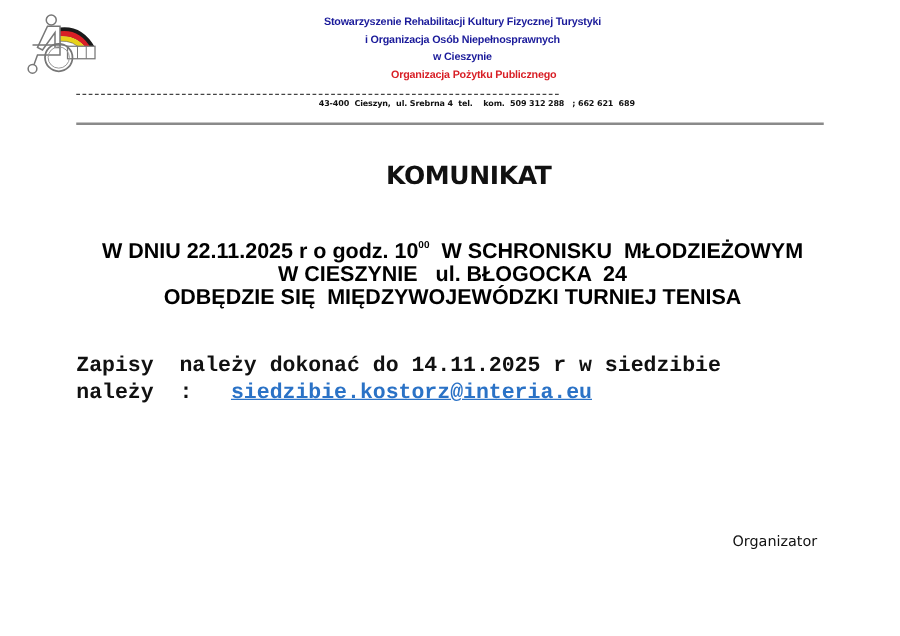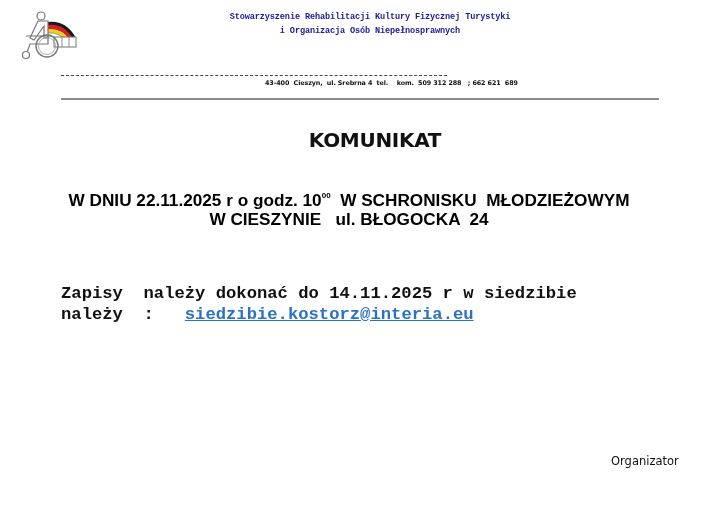--- a/index.html
+++ b/index.html
@@ -21,21 +21,21 @@
       top: 10px;
       width: 64px;
       height: 50px;
     }
     .org-header {
       position: absolute;
       left: 220px;
       top: 10px;
       width: 300px;
       text-align: center;
-      font-family: Liberation Mono, monospace;
+      font-family: Liberation Sans, sans-serif;
       font-size: 8.6px;
       font-weight: bold;
       line-height: 14px;
       color: #1a1a9a;
       letter-spacing: -0.15px;
     }
     .org-header .red {
       color: #d81f26;
       padding-left: 18px;
     }
@@ -50,21 +50,20 @@
     .address {
       position: absolute;
       left: 255px;
       top: 79px;
       font-family: "DejaVu Sans", sans-serif;
       font-size: 6.4px;
       font-weight: bold;
       color: #111;
       white-space: pre;
       letter-spacing: -0.1px;
-      margin-left: 10px;
     }
     .solid-line {
       position: absolute;
       left: 61px;
       top: 98px;
       width: 598px;
       height: 2px;
       background: #8a8a8a;
     }
     .title {
@@ -74,21 +73,21 @@
       width: 750px;
       text-align: center;
       font-family: "DejaVu Sans", sans-serif;
       font-size: 20px;
       font-weight: bold;
       letter-spacing: -0.3px;
       color: #111;
     }
     .announcement {
       position: absolute;
-      left: 44px;
+      left: 57px;
       top: 191px;
       width: 610px;
       text-align: center;
       font-family: "Liberation Sans", sans-serif;
       font-size: 17.2px;
       font-weight: bold;
       line-height: 18.5px;
       color: #000;
     }
     .announcement sup {
@@ -109,26 +108,25 @@
     }
     .registration .link {
       color: #2a72c6;
       text-decoration: underline;
     }
     .registration .indent {
       padding-left: 18px;
     }
     .signature {
       position: absolute;
-      left: 611px;
+      left: 586px;
       top: 426px;
       font-family: "DejaVu Sans", sans-serif;
       font-size: 11.5px;
       color: #111;
-      margin-top: 28px;
     }
   </style>
 </head>
 <body>
 
 <div class="logo">
   <svg width="64" height="50" viewBox="0 0 64 50">
 
     <path d="M30 12 Q48 10 58 28 L52 30 Q44 18 30 19 Z" fill="#1a1a1a"></path>
     <path d="M30 15 Q46 13 55 29 L52 30 Q44 18 30 19 Z" fill="#d81f26"></path>
@@ -148,31 +146,34 @@
     <circle cx="29" cy="36" r="11" fill="none" stroke="#777" stroke-width="1.4"></circle>
     <circle cx="29" cy="36" r="8.5" fill="none" stroke="#999" stroke-width="0.8"></circle>
 
     <circle cx="8" cy="45" r="3.5" fill="#fff" stroke="#777" stroke-width="1.2"></circle>
   </svg>
 </div>
 
 <div class="org-header">
   <div>Stowarzyszenie  Rehabilitacji  Kultury Fizycznej Turystyki</div>
   <div>i Organizacja Osób Niepełnosprawnych</div>
+  <div>w Cieszynie</div>
+  <div class="red">Organizacja Pożytku Publicznego</div>
 </div>
 
 <div class="dotted-line"></div>
 <div class="address">43-400  Cieszyn,  ul. Srebrna 4  tel.    kom.  509 312 288   ; 662 621  689</div>
 <div class="solid-line"></div>
 
 <div class="title">KOMUNIKAT</div>
 
 <div class="announcement">
   <div><span>W DNIU 22.11.2025 r  o godz. 10</span><sup>00</sup><span style="white-space:pre">  W SCHRONISKU  MŁODZIEŻOWYM</span></div>
   <div style="white-space:pre">W CIESZYNIE   ul. BŁOGOCKA  24</div>
+  <div style="white-space:pre">ODBĘDZIE SIĘ  MIĘDZYWOJEWÓDZKI TURNIEJ TENISA</div>
 </div>
 
 <div class="registration">
   <div style="white-space:pre">Zapisy  należy dokonać do 14.11.2025 r w siedzibie</div>
   <div><span style="white-space:pre">należy  :   </span><a class="link">siedzibie.kostorz@interia.eu</a></div>
 </div>
 
 <div class="signature">Organizator</div>
 
 </body></html>

